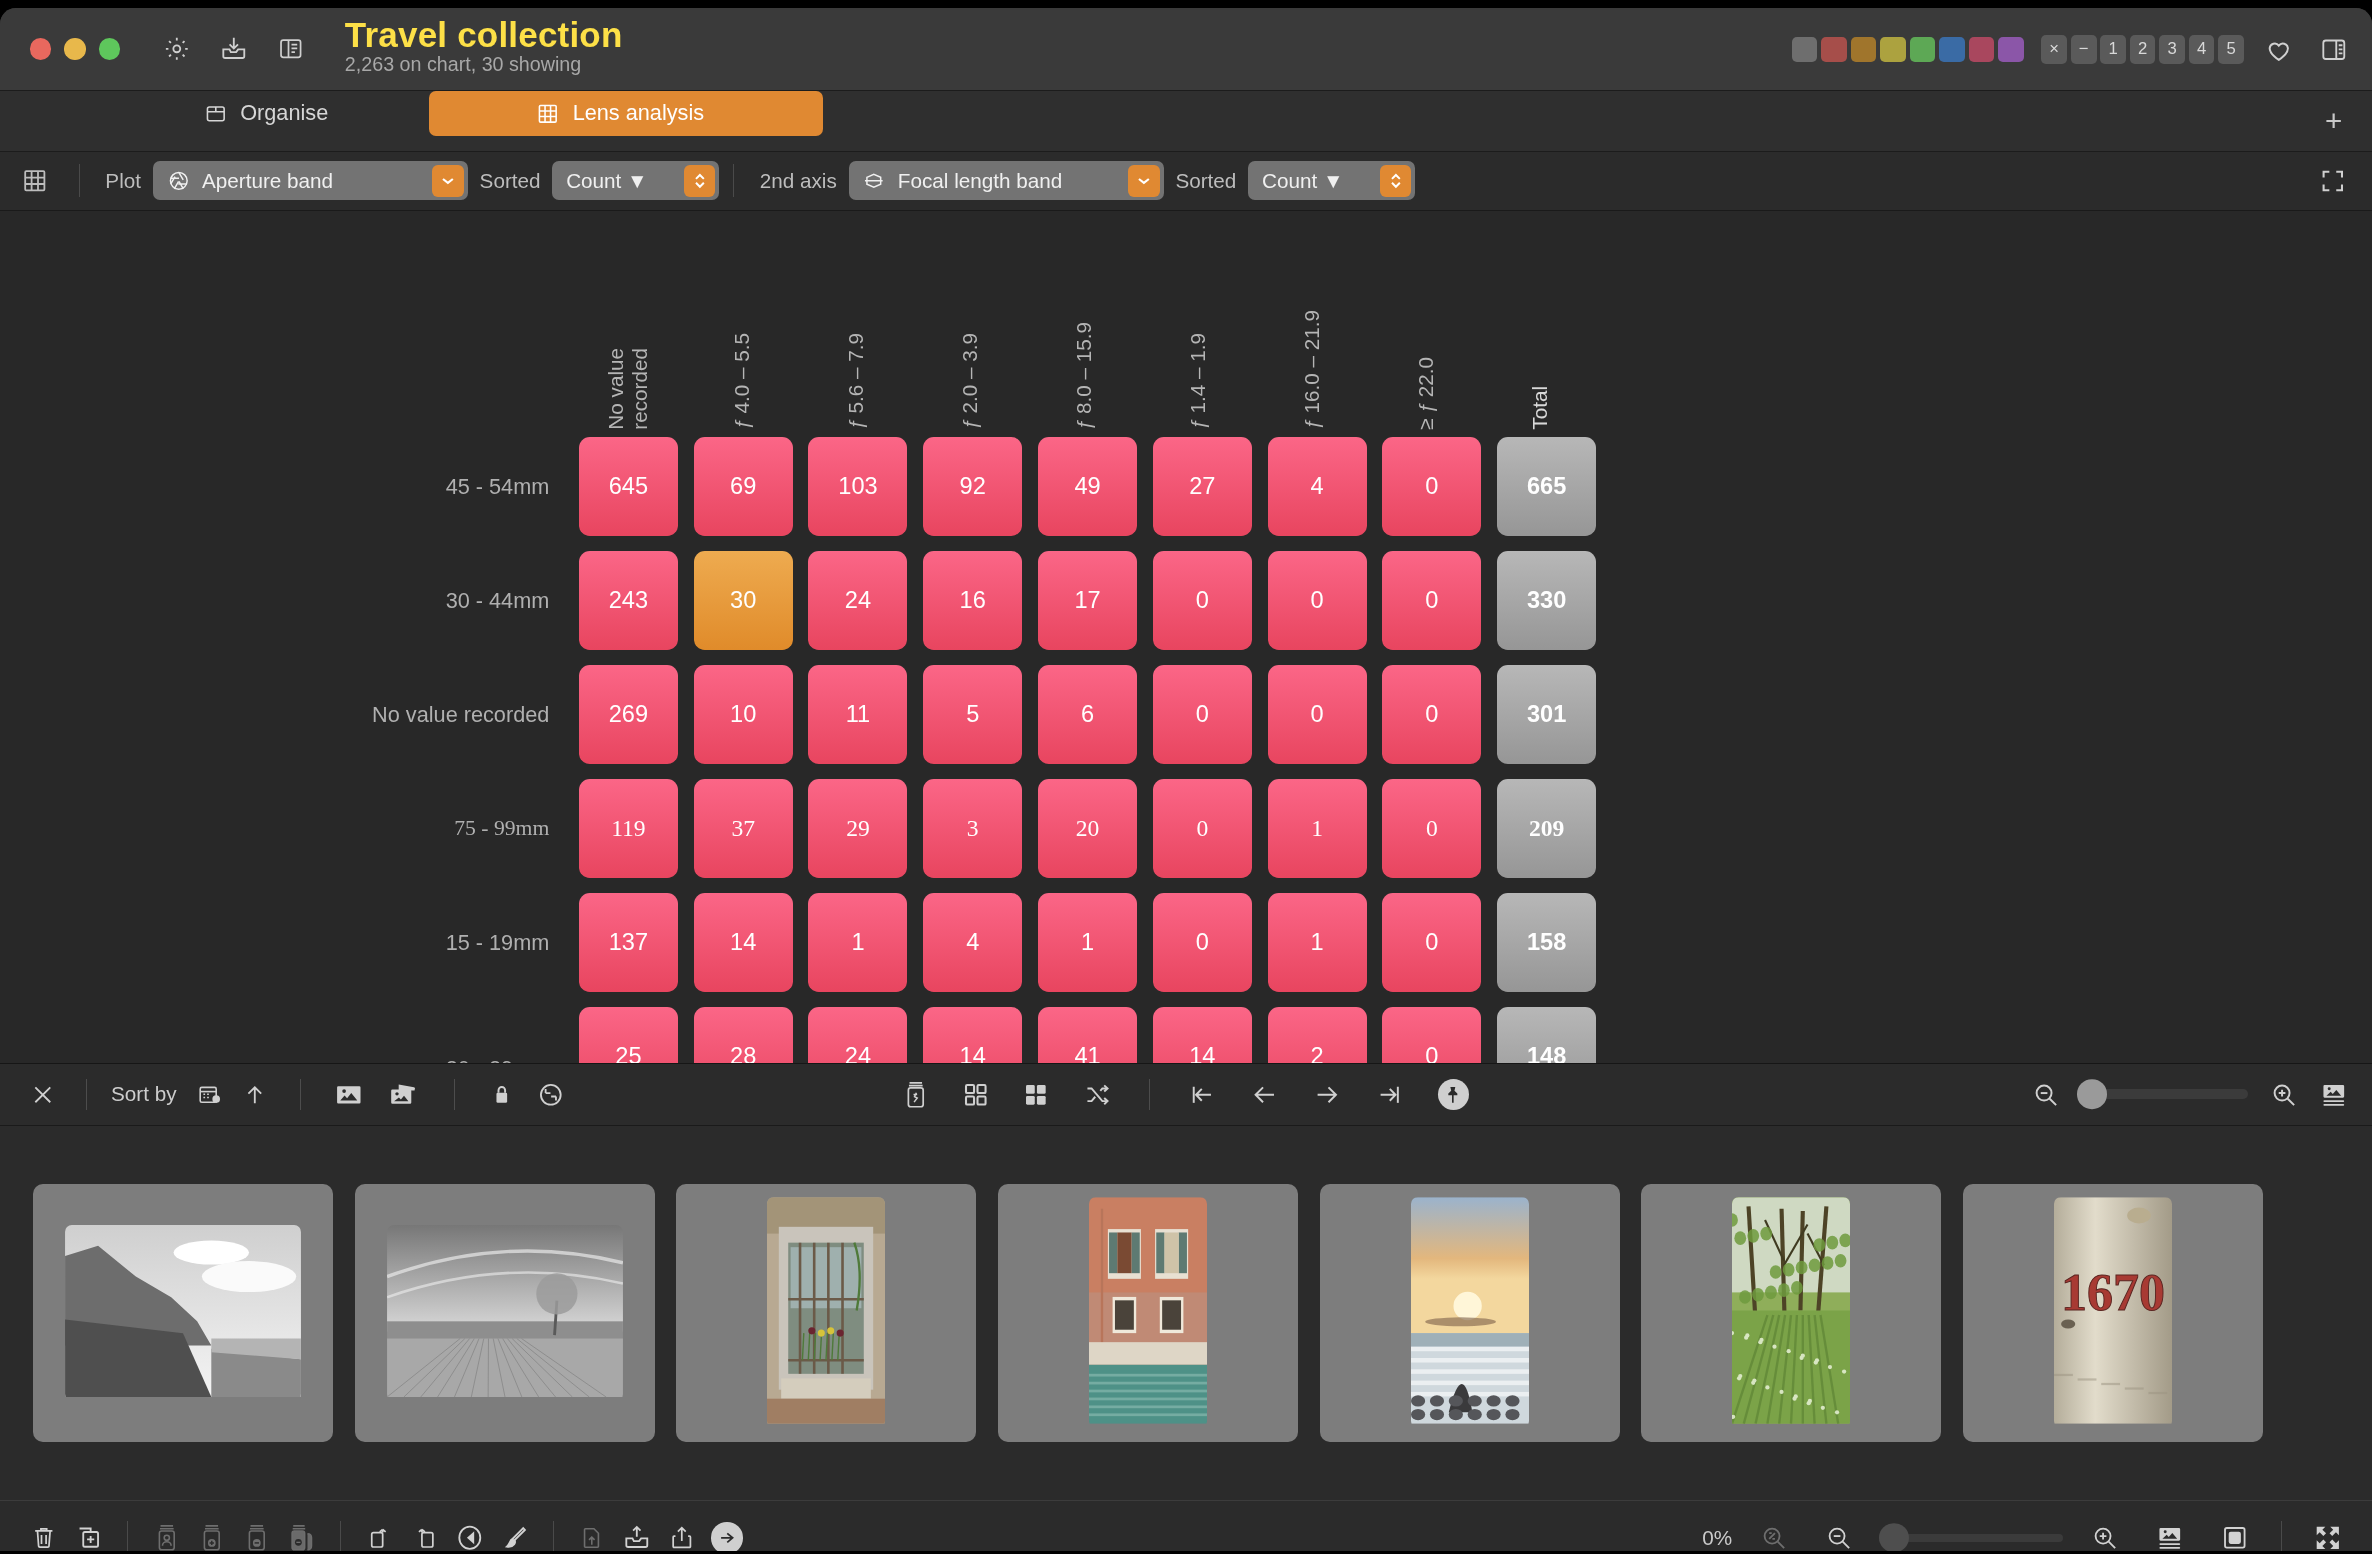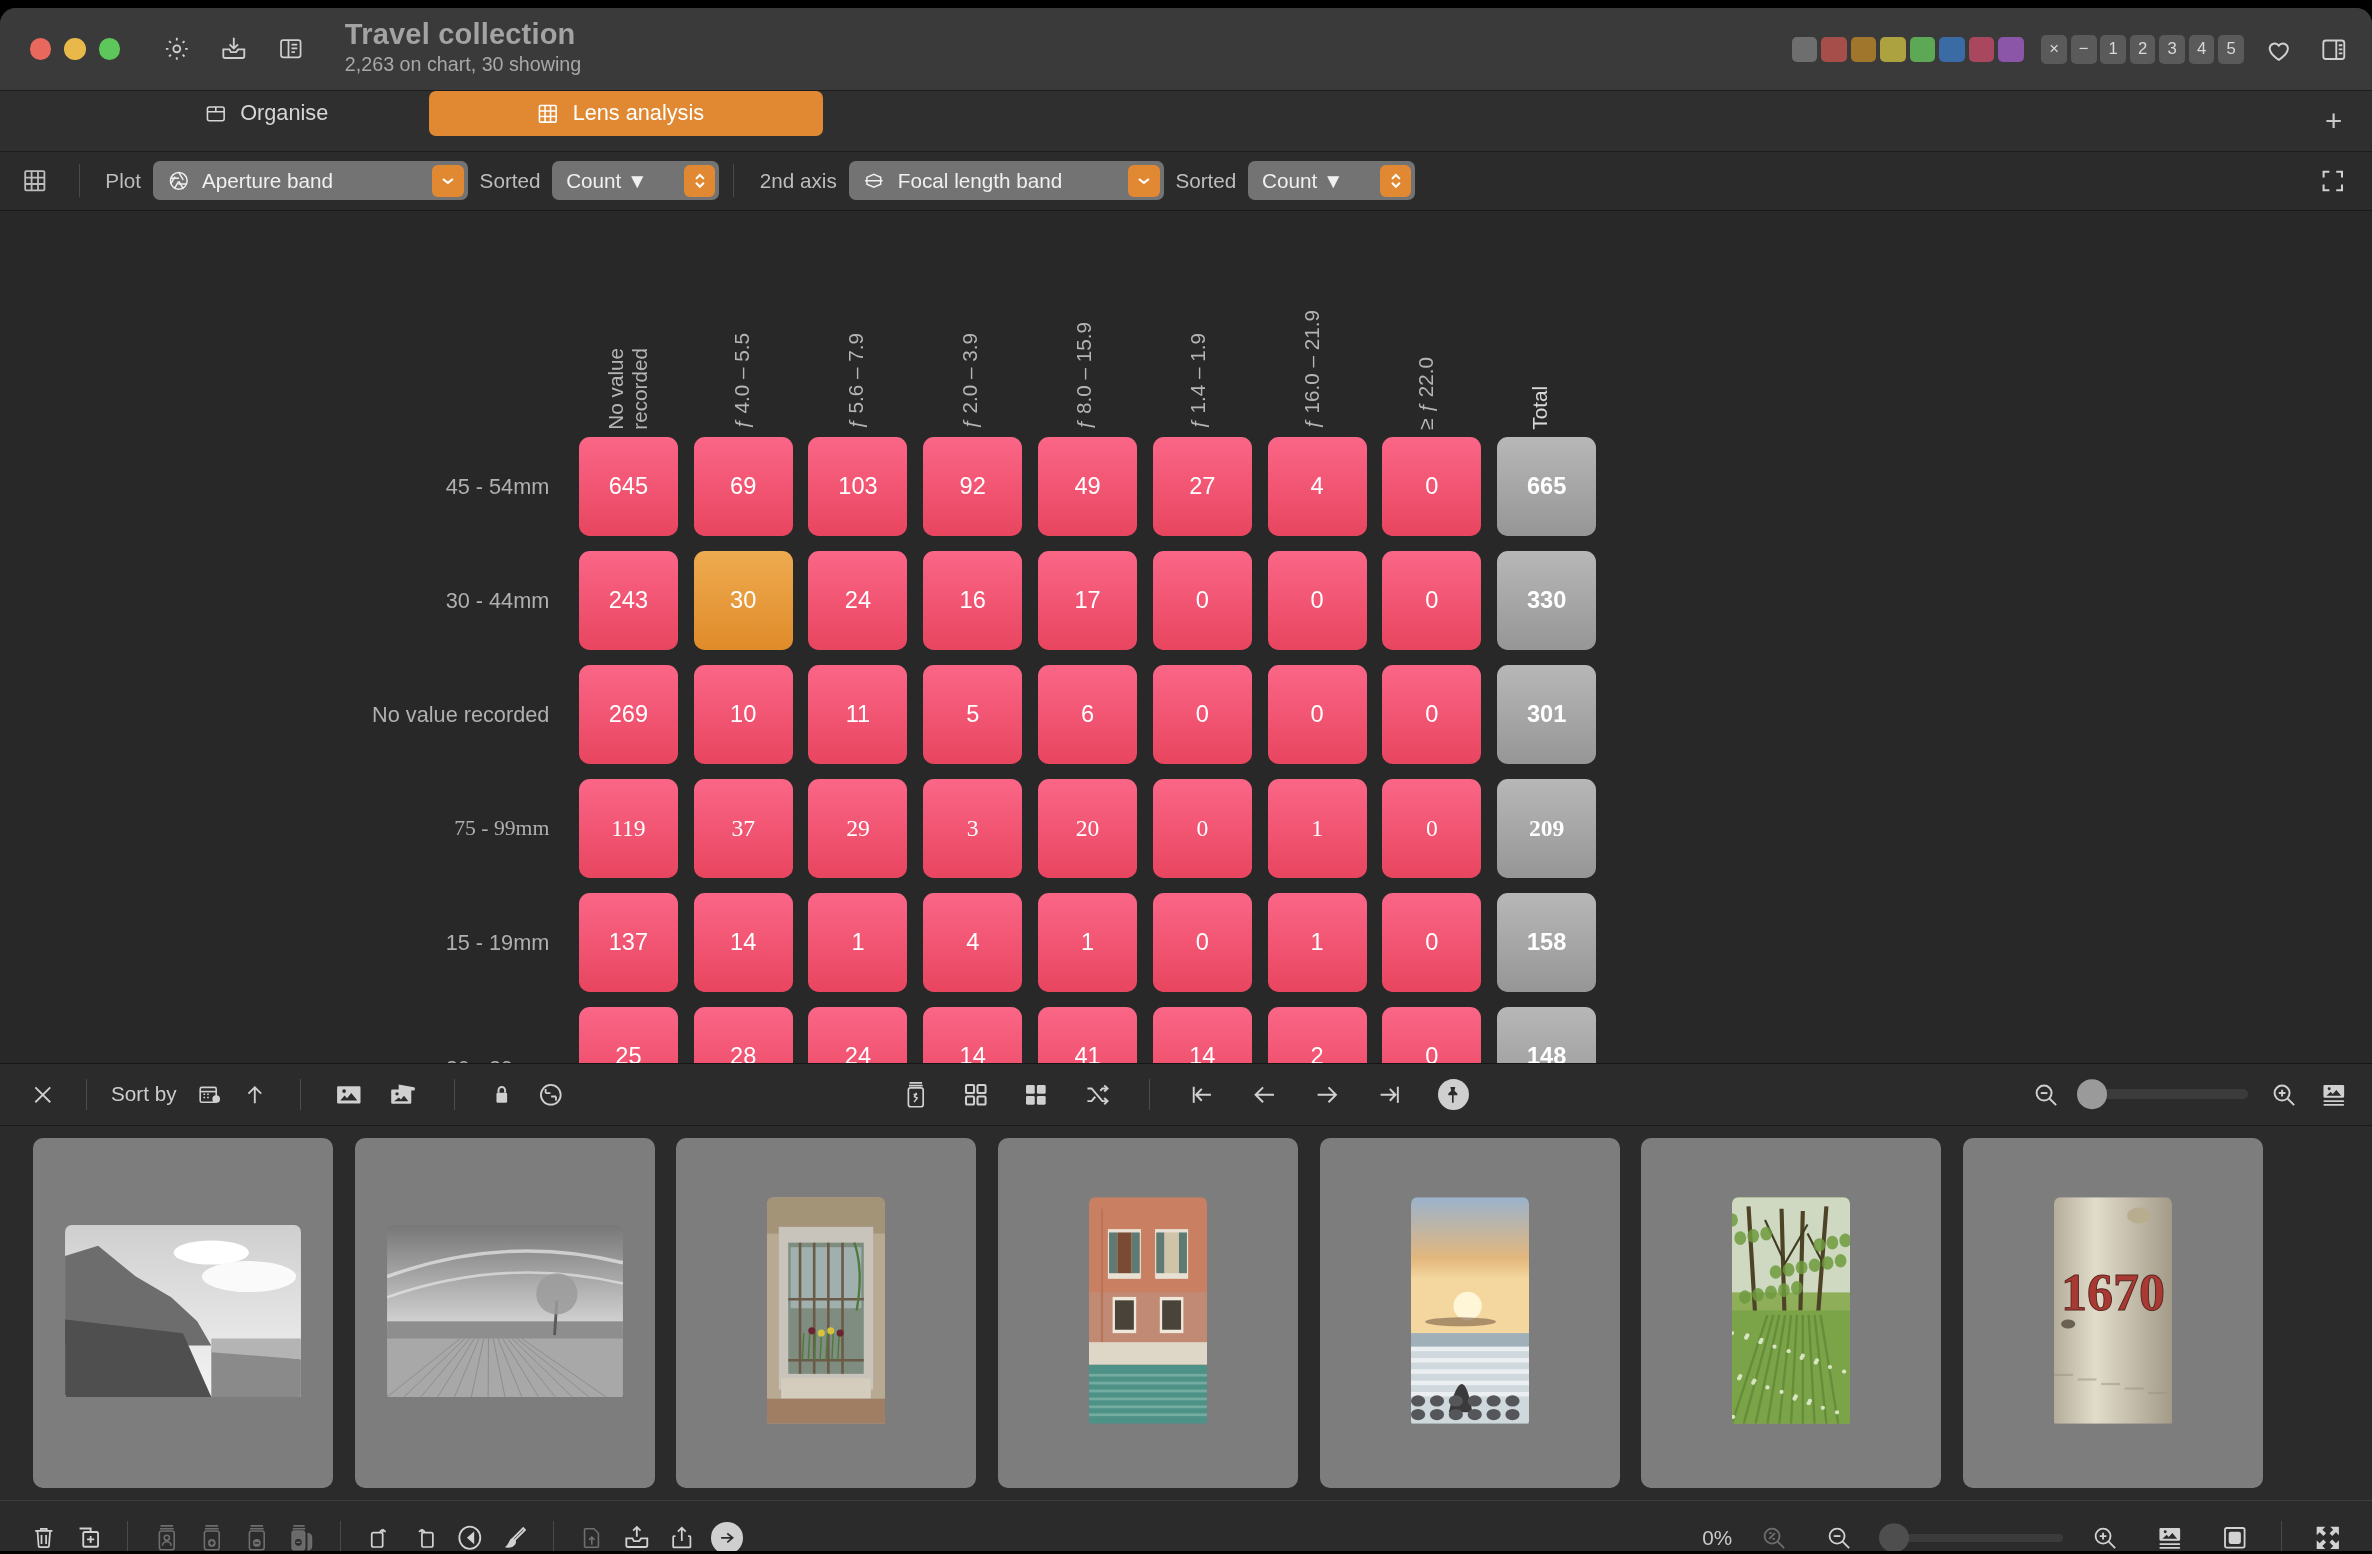--- a/index.html
+++ b/index.html
@@ -36,21 +36,21 @@
   .tb-icon {
     width: 43px; height: 43px;
     display: flex; align-items: center; justify-content: center;
     color: #cfcfcf;
   }
   .tb-icon svg { display:block; }
   .tb-group-left { display: flex; align-items: center; gap: 13.8px; margin-left: 35px; }
 
   .title-block { margin-left: 33px; }
   .title-main {
-    color: #a3a3a3; font-size: 29px; font-weight: bold; letter-spacing: 0.2px;
+    color: #fde047; font-size: 35px; font-weight: bold; letter-spacing: 0.2px;
     line-height: 29.6px;
   }
   .title-sub {
     color: #a8a8a8; font-size: 19.7px; line-height: 25.6px; margin-top: 2px;
   }
 
   .tb-right {
     position: absolute; right: 23.6px; top: 0; height: 83px;
     display: flex; align-items: center; gap: 0;
   }
@@ -199,21 +199,21 @@
   
   .filmstrip {
     height: 374px;
     background: #2b2b2b;
     display: flex; align-items: center; gap: 21.7px;
     padding: 0 33px;
     overflow: hidden;
   }
   .thumb {
     flex: 0 0 auto;
-    width: 300px; height: 350px;
+    width: 300px; height: 258px;
     background: #7d7d7d;
     border-radius: 9.9px;
     display: flex; align-items: center; justify-content: center;
     overflow: hidden;
   }
   .ph { border-radius: 6.9px; overflow: hidden; display:block; }
 
   
   .bottombar {
     height: 75px;

